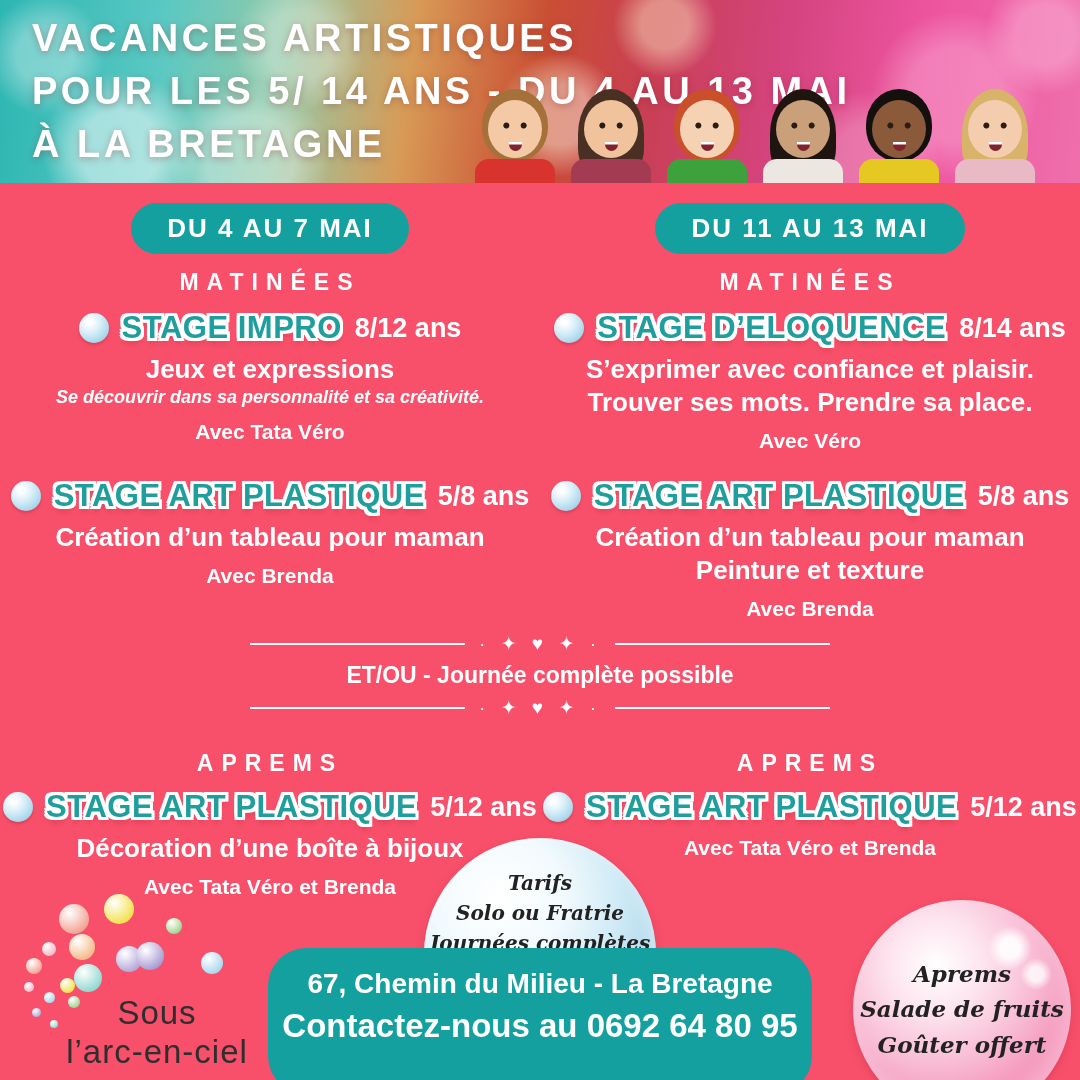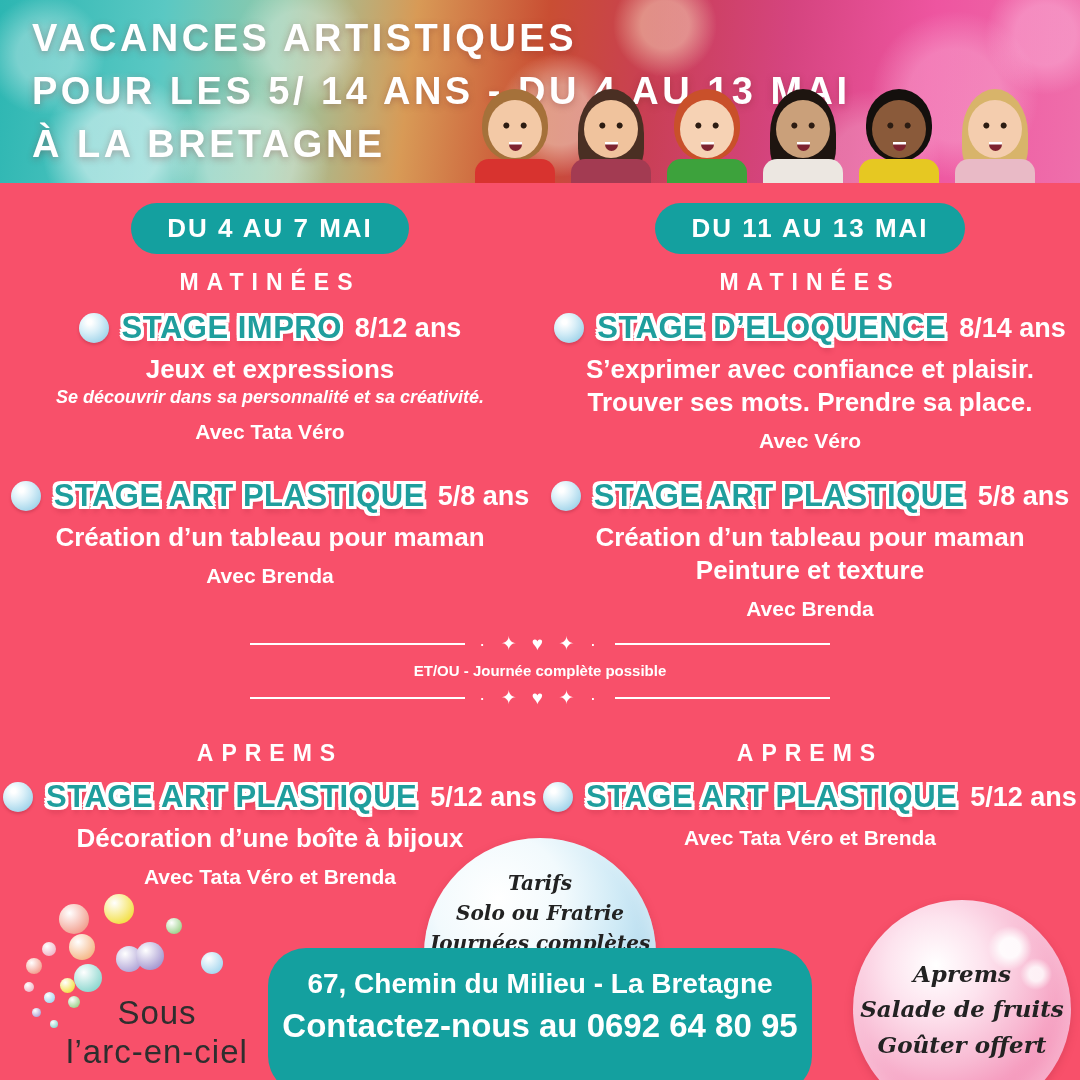--- a/index.html
+++ b/index.html
@@ -71,21 +71,21 @@
   .stage-line{ margin-top:8px; font-size:26px; font-weight:600; line-height:1.2; }
   .stage-line.small{ font-size:18px;font-style:italic; }
   .stage-line.tight{ margin-top:2px; }
   .stage-with{ margin-top:11px; font-size:21px; font-weight:600; }
 
   
   .divider-wrap{ width:580px; margin:8px auto 0; text-align:center; color:#fff; }
   .divider{ display:flex; align-items:center; gap:14px; }
   .divider .line{ flex:1; height:2px; background:#fff; }
   .ornament{ font-size:19px; letter-spacing:5px; }
-  .divider-text{ margin:7px 0; font-size:15px; font-weight:700; }
+  .divider-text{ margin:7px 0; font-size:23px; font-weight:700; }
 
   .cols.aprems{ margin-top:16px; }
   .cols.aprems .stage{ margin-top:12px; }
 
   
   .logo{ position:absolute; left:16px; top:886px; width:250px; height:190px; }
   .lb{ position:absolute; border-radius:50%; }
   .lb1{left:43px;top:18px;width:30px;height:30px;background:radial-gradient(circle at 35% 30%,#fff,#f2a191 75%);}
   .lb2{left:88px;top:8px;width:30px;height:30px;background:radial-gradient(circle at 35% 30%,#fff,#f3e04a 75%);}
   .lb3{left:53px;top:48px;width:26px;height:26px;background:radial-gradient(circle at 35% 30%,#fff,#f5b98a 75%);}

